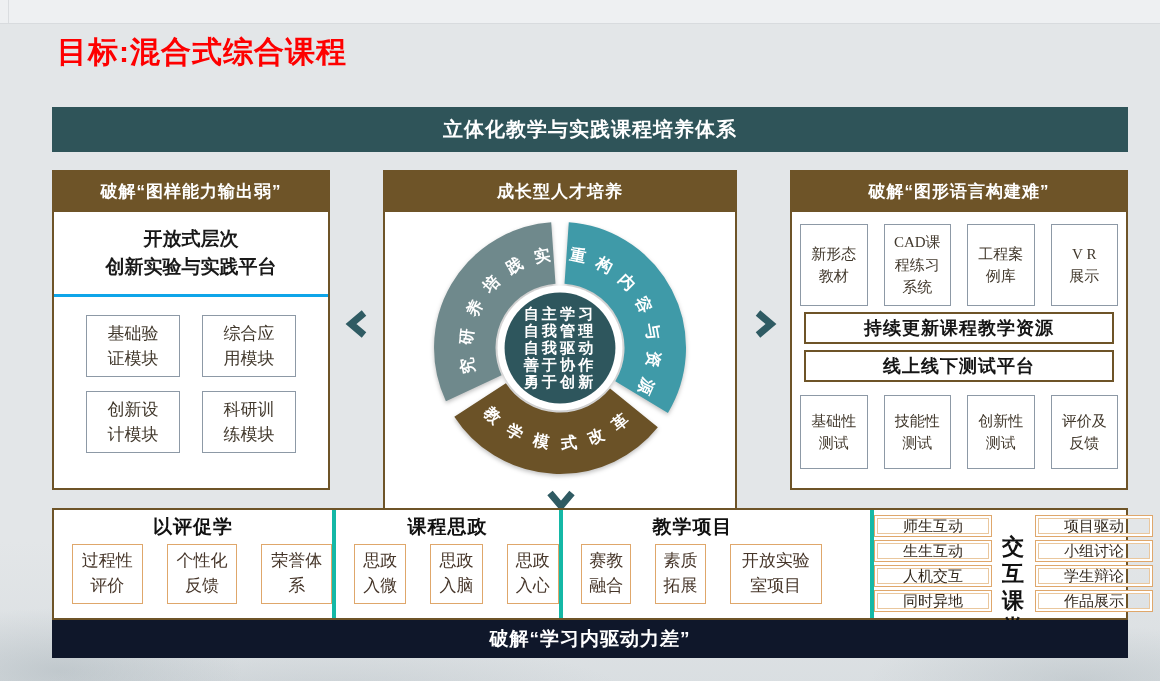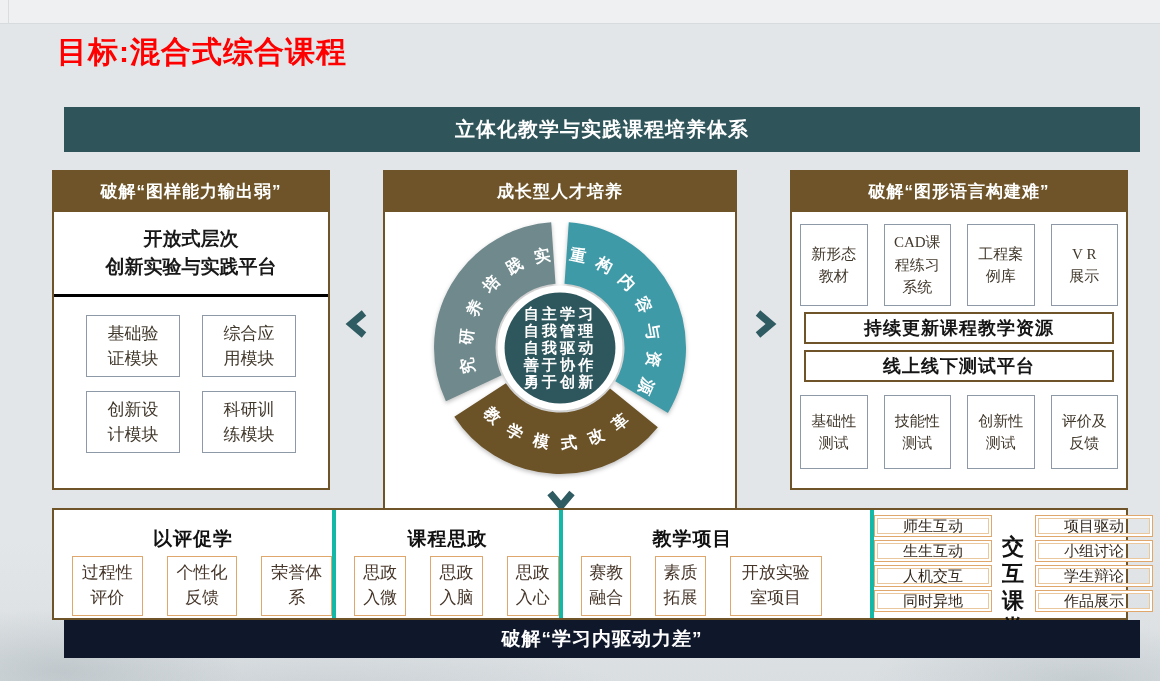--- a/index.html
+++ b/index.html
@@ -15,32 +15,32 @@
     background:
       radial-gradient(ellipse 260px 90px at 60px 130px, rgba(150,163,170,.38), rgba(150,163,170,0) 70%),
       radial-gradient(ellipse 420px 70px at 330px 150px, rgba(170,180,186,.30), rgba(170,180,186,0) 70%),
       radial-gradient(ellipse 300px 80px at 1080px 140px, rgba(160,172,178,.35), rgba(160,172,178,0) 70%),
       linear-gradient(to top, rgba(200,208,213,.35), rgba(200,208,213,0));
   }
   .page-title{position:absolute;left:57px;top:32px;font-size:30px;font-weight:bold;color:#fe0000;letter-spacing:1px;}
 
   .slide{position:absolute;left:52px;top:107px;width:1076px;height:551px;z-index:2;}
 
-  .banner{position:absolute;left:12px;top:0;width:1076px;height:45px;background:#2f5459;
+  .banner{position:absolute;left:0;top:0;width:1076px;height:45px;background:#2f5459;
     color:#fff;font-size:20px;font-weight:bold;text-align:center;line-height:45px;letter-spacing:1px;}
   .banner.bottom{top:513px;height:38px;background:#0f172a;font-size:19px;line-height:38px;}
 
   .panel{position:absolute;top:63px;background:#fff;border:2px solid #6e5428;box-sizing:border-box;}
   .panel-hdr{background:#6e5428;color:#fff;font-weight:bold;font-size:17px;text-align:center;height:40px;line-height:40px;letter-spacing:1px;}
 
   .pre{white-space:pre-line;}
 
   
   .panel.left{left:0;width:278px;height:320px;}
-  .platform{height:82px;border-bottom:3px solid #000000;display:flex;align-items:center;justify-content:center;
+  .platform{height:82px;border-bottom:3px solid #0ea5e9;display:flex;align-items:center;justify-content:center;
     font-size:19px;font-weight:bold;color:#191919;text-align:center;line-height:1.45;}
   .mod-grid{display:flex;flex-wrap:wrap;justify-content:center;gap:14px 22px;padding-top:18px;}
   .gbox{width:92px;height:60px;border:1px solid #8d99a6;display:flex;align-items:center;justify-content:center;
     font-family:"Liberation Serif",serif;font-size:17px;color:#41382c;text-align:center;line-height:1.5;}
 
   
   .panel.center{left:331px;width:354px;height:364px;}
   .donut-wrap{position:relative;height:273px;display:flex;justify-content:center;}
   .donut{margin-top:5px;filter:drop-shadow(0 2px 2px rgba(0,0,0,.25));}
   .arc-char{fill:#fff;font-size:16px;font-weight:bold;text-anchor:middle;dominant-baseline:central;}
@@ -59,21 +59,21 @@
   
   .chev{position:absolute;width:24px;height:28px;}
   .chev svg{display:block;}
   .chev.leftward{left:293px;top:203px;}
   .chev.rightward{left:701px;top:203px;transform:rotate(180deg);}
   .chev.downward{left:497px;top:379px;transform:rotate(-90deg);}
 
   
   .bottom-row{position:absolute;left:0;top:401px;width:1076px;height:112px;background:#fff;
     border:2px solid #6e5428;box-sizing:border-box;display:flex;}
-  .bcell{box-sizing:border-box;padding-top:12px;}
+  .bcell{box-sizing:border-box;padding-top:0;}
   .bcell + .bcell{border-left:4px solid #14b8a6;}
   .bcell .bt{font-size:19px;font-weight:bold;color:#111;text-align:center;line-height:34px;letter-spacing:1px;}
   .obox-row{display:flex;justify-content:center;gap:6px;}
   .obox{border:1px solid #dfa76b;height:60px;display:flex;align-items:center;justify-content:center;
     font-family:"Liberation Serif",serif;font-size:17px;color:#46362a;text-align:center;line-height:1.45;box-sizing:border-box;margin-left:18px;}
   .c1{width:278px;} .c1 .obox{width:84px;}
   .c2{width:227px;} .c2 .obox{width:64px;}
   .c3{width:263px;} .c3 .obox{width:64px;} .c3 .obox.wide{width:118px;}
   .c4{width:304px;display:flex;justify-content:center;gap:10px;padding-top:5px;margin-left:48px;}
   .icol{display:flex;flex-direction:column;gap:3px;}

